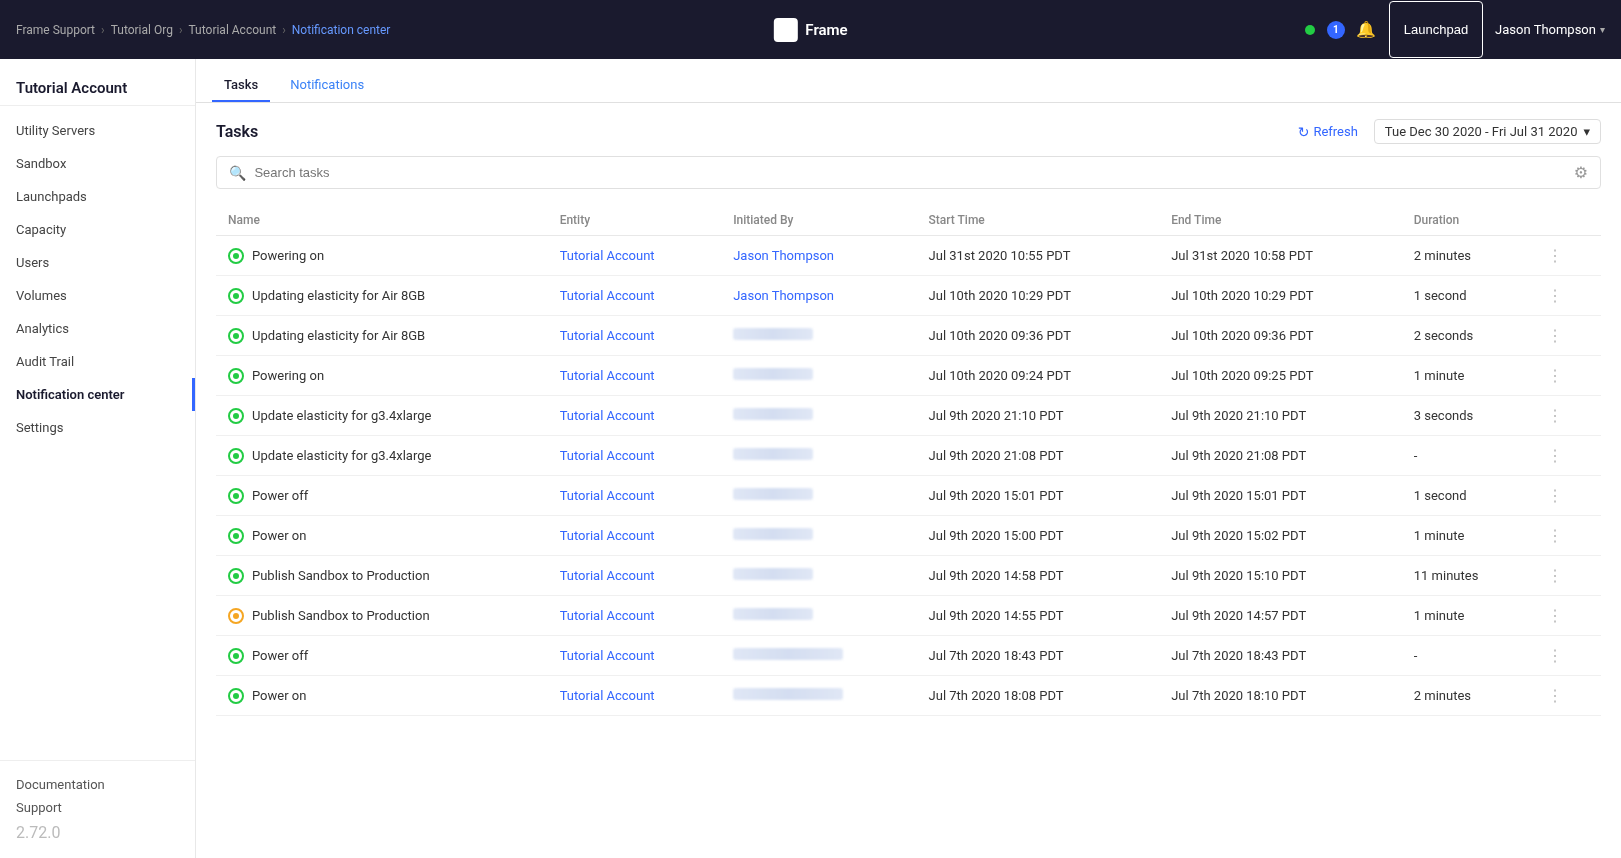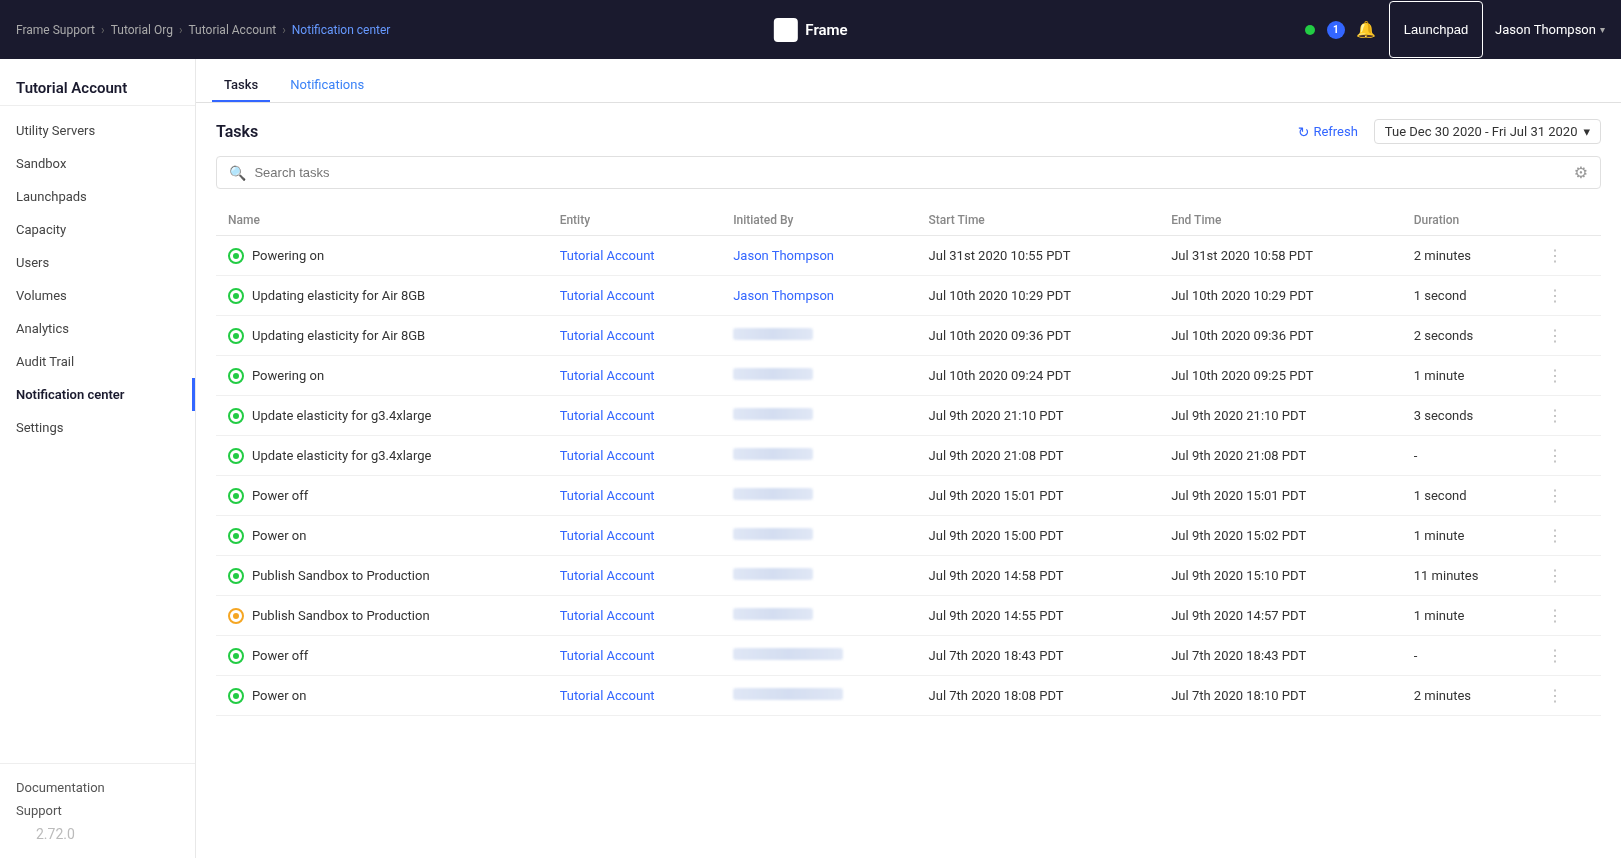--- a/index.html
+++ b/index.html
@@ -129,21 +129,21 @@
       border-top: 1px solid #eee;
     }
     .sidebar-bottom a {
       display: block;
       color: #555;
       font-size: 13px;
       margin-bottom: 8px;
       cursor: pointer;
       text-decoration: none;
     }
-    .version { color: #bbb; font-size: 14px; margin-top: 8px; margin-left: 20px; }
+    .version { color: #bbb; font-size: 16px; margin-top: 8px; }
 
     
     .content {
       flex: 1;
       display: flex;
       flex-direction: column;
       overflow: hidden;
       background: #fff;
     }
 

